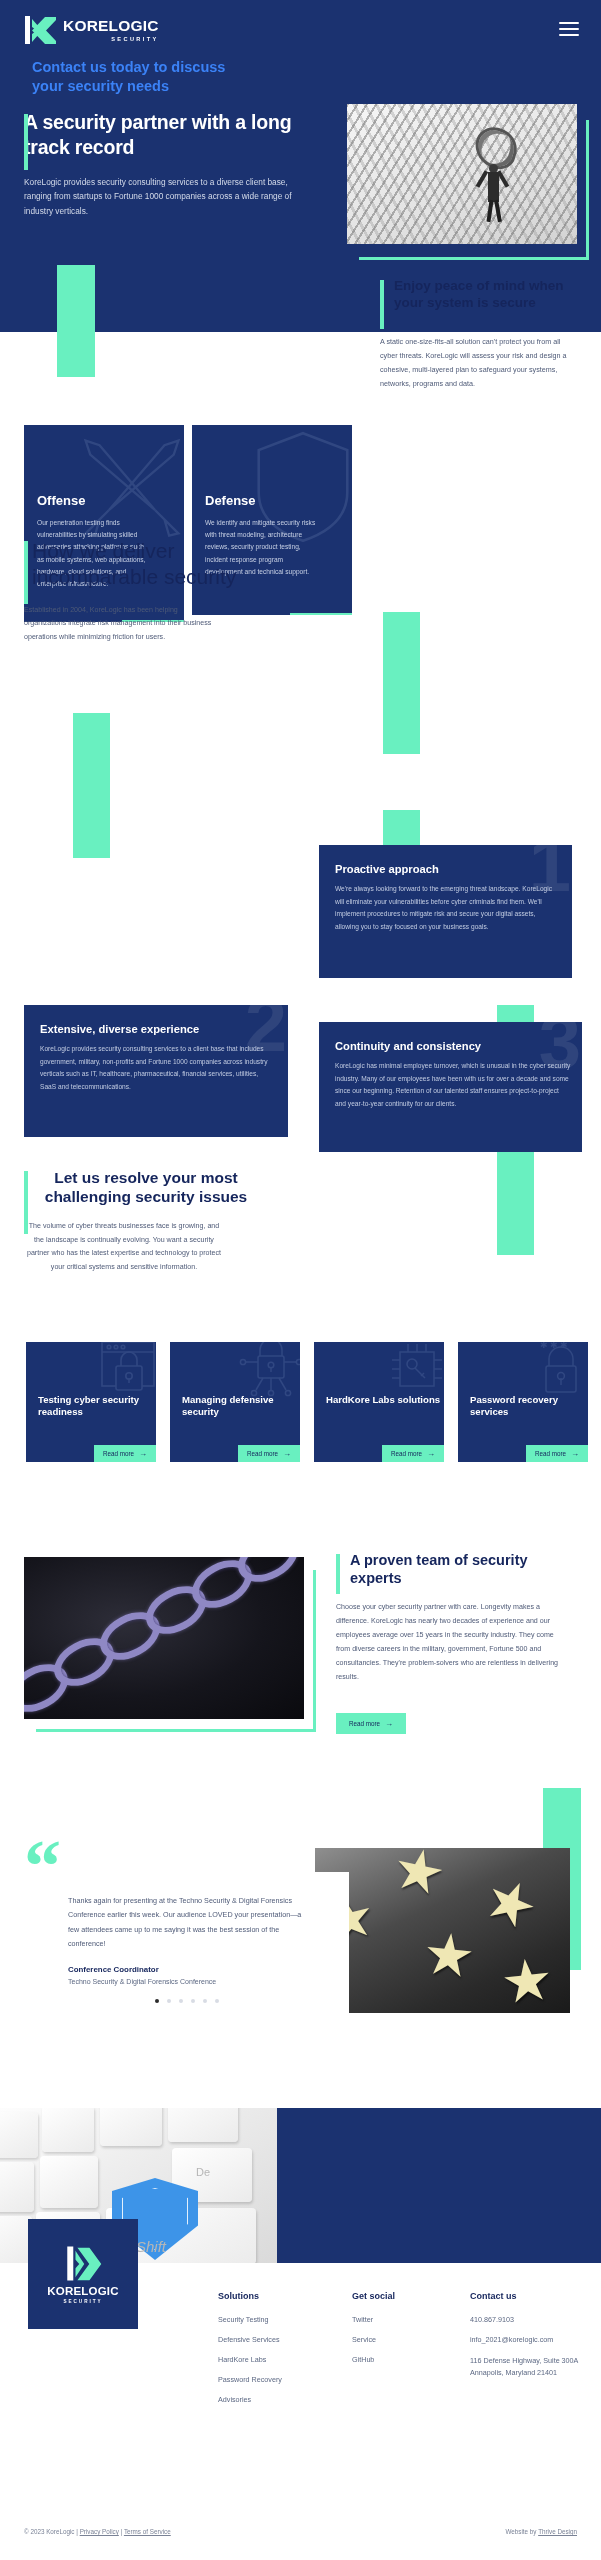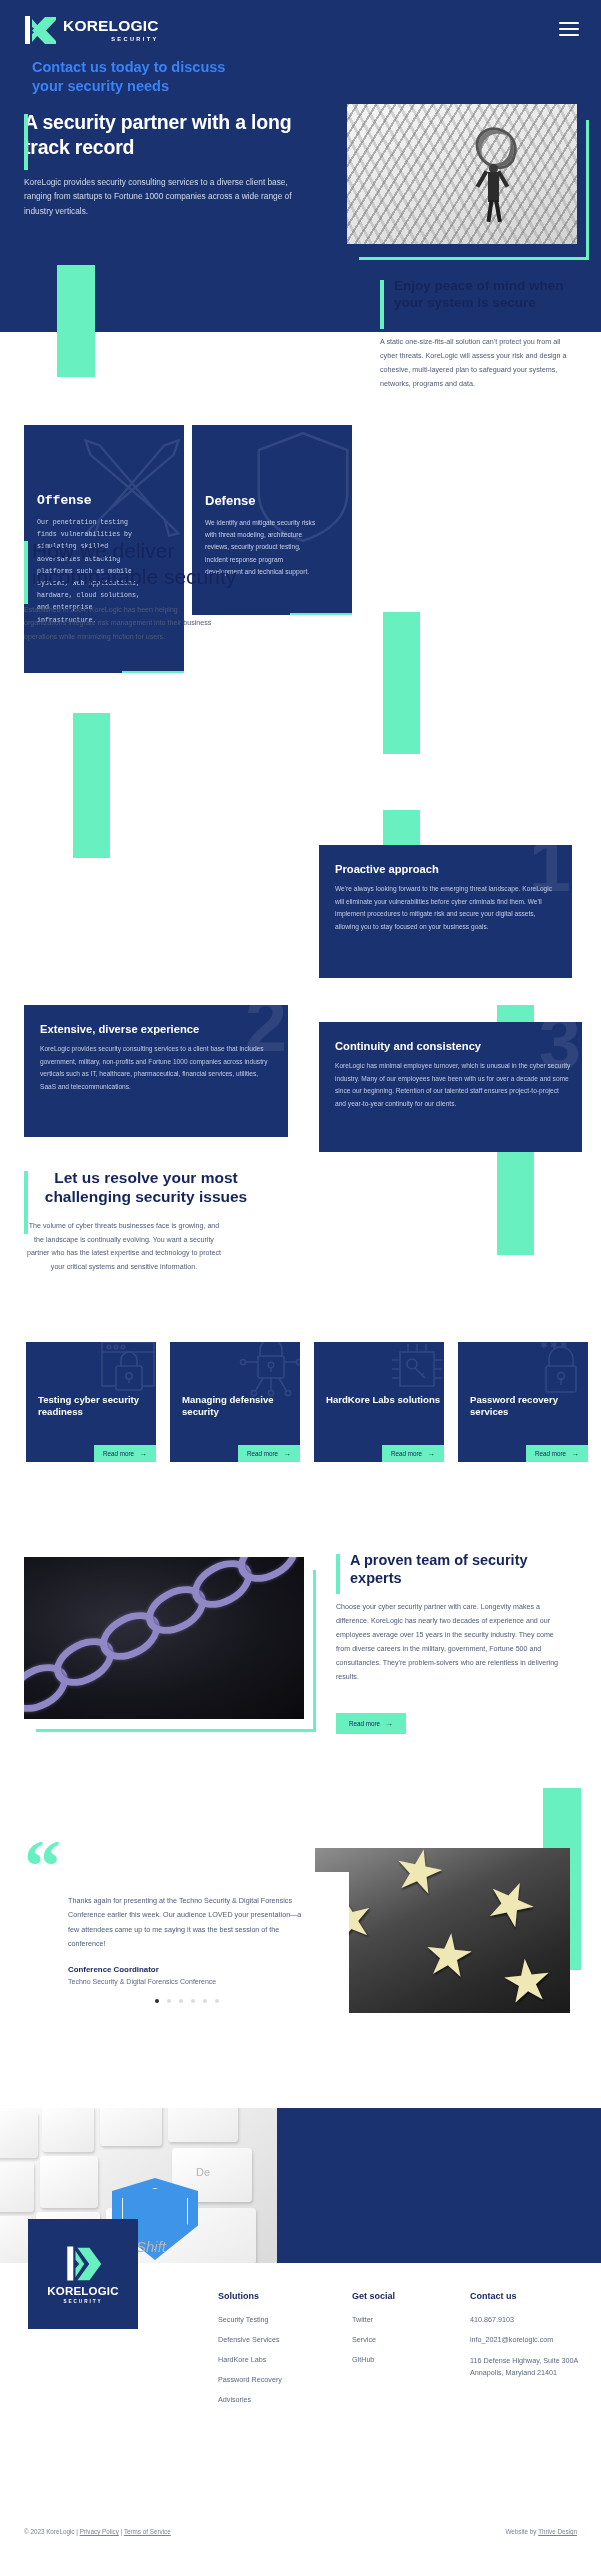--- a/index.html
+++ b/index.html
@@ -239,21 +239,21 @@
       <div class="fig-armL"></div>
       <div class="fig-armR"></div>
       <div class="fig-legL"></div>
       <div class="fig-legR"></div>
     </div>
   </div>
   <div class="hero-frame"></div>
   <div class="hero-frame-top"></div>
   <div class="mint-block-hero"></div>
 
-  <div class="od-card" style="left:24px; top:425px; width:160px; height:248px;font-family:Liberation Mono, monospace;">
+  <div class="od-card" style="left:24px; top:425px; width:160px; height:197px;">
     <svg class="watermark" width="116" height="116" viewBox="0 0 100 100">
       <g stroke="#9fb3dd" stroke-width="2" fill="none">
         <path d="M12 88 L30 70 M22 78 L14 86 L10 90 L18 92 Z"></path>
         <path d="M30 70 L78 14 L90 10 L86 22 Z"></path>
         <path d="M88 88 L70 70 M78 78 L86 86 L90 90 L82 92 Z"></path>
         <path d="M70 70 L22 14 L10 10 L14 22 Z"></path>
       </g>
     </svg>
     <div class="od-title" style="top:68px;">Offense</div>
     <div class="od-body" style="top:92px;">Our penetration testing finds vulnerabilities by simulating skilled adversaries attacking platforms such as mobile systems, web applications, hardware, cloud solutions, and enterprise infrastructure.</div>

